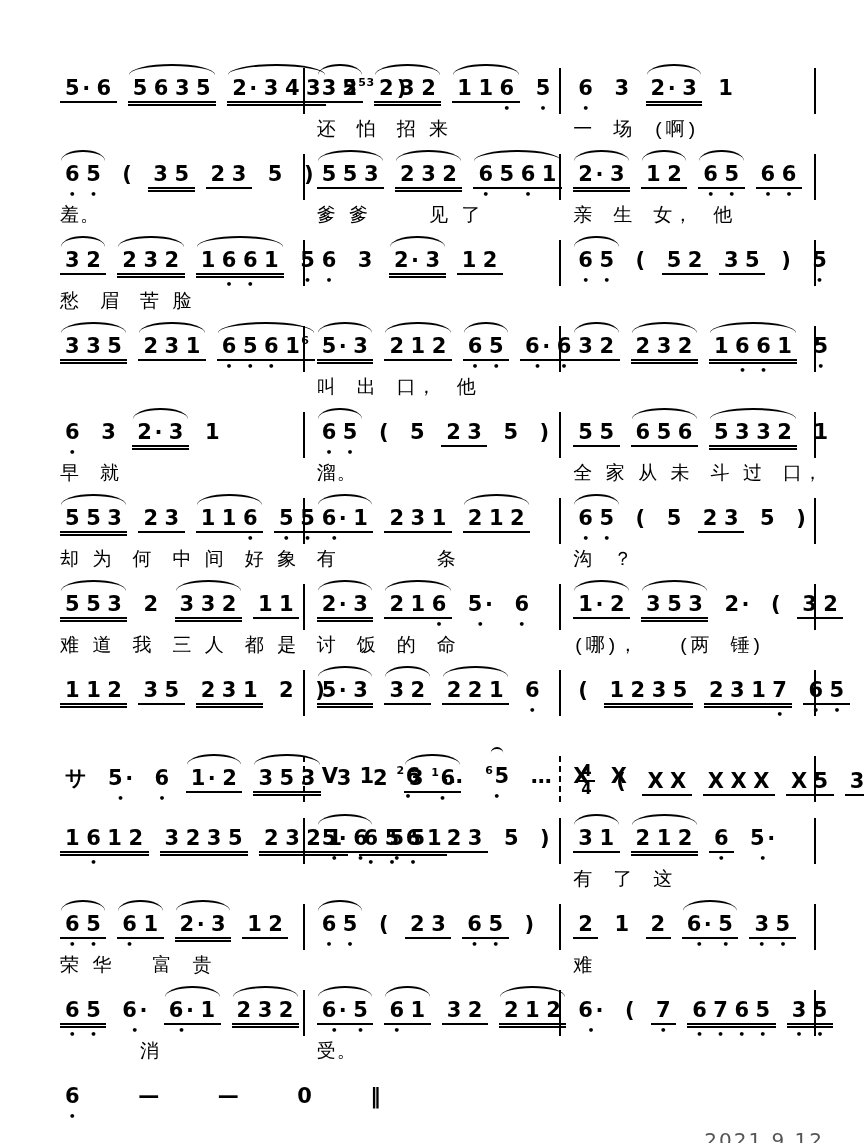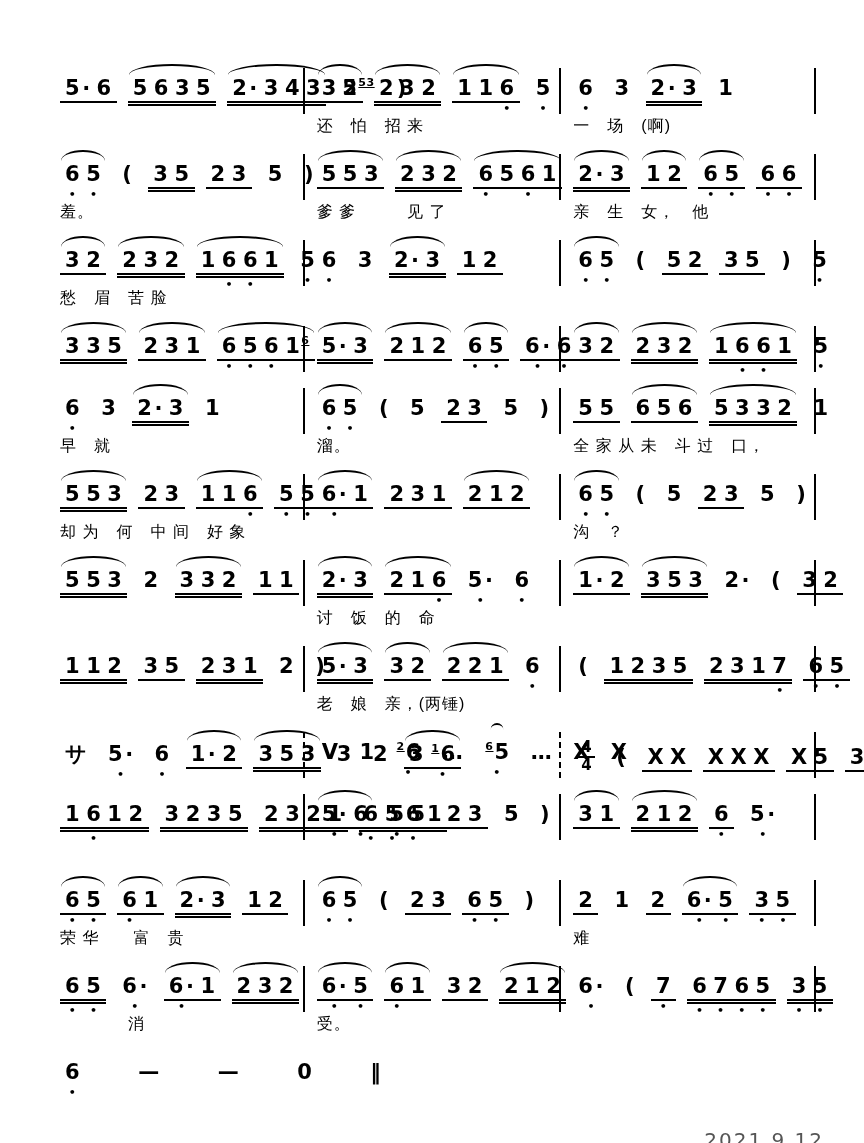--- a/index.html
+++ b/index.html
@@ -16,30 +16,30 @@
          font-size:21px;font-weight:700;letter-spacing:.5px;}
   .grp{position:relative;display:inline-block;padding:0 2px 1px 2px;margin-right:11px;}
   .grp.u1,.grp.u2{border-bottom:2px solid #000;}
   .grp.u2::after{content:"";position:absolute;left:0;right:0;bottom:-5px;border-bottom:2px solid #000;}
   .grp.arc::over{}
   .grp.arc::before{content:"";position:absolute;left:1px;right:1px;top:-12px;height:9px;
         border-top:2px solid #000;border-radius:50% 50% 0 0 / 100% 100% 0 0;}
   .tok{position:relative;display:inline-block;margin:0 3px;}
   .tok .num{display:inline;}
   .tok .aug{margin-left:2px;font-weight:800;}
-  .tok .gb,.tok .ga{font-size:11px;position:relative;top:-9px;font-weight:700;margin:0 1px;text-decoration:underline;}
+  .tok .gb,.tok .ga{font-size:11px;position:relative;top:-9px;font-weight:700;margin:0 1px;}
   .tok .db{position:absolute;left:50%;transform:translateX(-50%);bottom:-14px;font-size:11px;line-height:1;}
   .grp.u2 .tok .db{bottom:-18px;}
   .tok .fm{position:absolute;left:50%;transform:translateX(-50%);top:-17px;width:13px;height:7px;
         border-top:2px solid #000;border-radius:13px 13px 0 0;}
   .ts{display:inline-block;vertical-align:-6px;}
   .ts span{display:block;font-size:15px;font-weight:800;line-height:1.05;padding:0 3px;text-align:center;}
   .ts span + span{border-top:2px solid #000;}
-  .lyr{height:24px;font-size:16px;letter-spacing:1px;white-space:nowrap;
-       font-family:Liberation Sans, sans-serif;}
+  .lyr{height:24px;font-size:19px;letter-spacing:1px;white-space:nowrap;
+       font-family:Liberation Mono, monospace;}
   .row.final .notes .tok{margin-right:40px;}
   .date{position:absolute;right:40px;bottom:-9px;font-size:20px;color:#555;letter-spacing:2px;}
 </style>
 </head>
 <body>
 
 <div class="sheet">
   <div id="score">
       <section class="row endbar">
         <div class="measure">
@@ -80,20 +80,21 @@
         <div class="measure">
           <div class="notes"><span class="grp arc"><span class="tok"><span class="num">6</span><span class="db">•</span></span><span class="tok"><span class="num">5</span><span class="db">•</span></span></span><span class="grp"><span class="tok"><span class="num">(</span></span></span><span class="grp u1"><span class="tok"><span class="num">5</span></span><span class="tok"><span class="num">2</span></span></span><span class="grp u1"><span class="tok"><span class="num">3</span></span><span class="tok"><span class="num">5</span></span></span><span class="grp"><span class="tok"><span class="num">)</span></span></span><span class="grp"><span class="tok"><span class="num">5</span><span class="db">•</span></span></span></div>
         </div>
       </section>
       <section class="row endbar">
         <div class="measure">
           <div class="notes"><span class="grp u2 arc"><span class="tok"><span class="num">3</span></span><span class="tok"><span class="num">3</span></span><span class="tok"><span class="num">5</span></span></span><span class="grp u1 arc"><span class="tok"><span class="num">2</span></span><span class="tok"><span class="num">3</span></span><span class="tok"><span class="num">1</span></span></span><span class="grp u1 arc"><span class="tok"><span class="num">6</span><span class="db">•</span></span><span class="tok"><span class="num">5</span><span class="db">•</span></span><span class="tok"><span class="num">6</span><span class="db">•</span></span><span class="tok"><span class="num">1</span><span class="ga">6</span></span></span></div>
         </div>
         <div class="measure">
           <div class="notes"><span class="grp u2 arc"><span class="tok"><span class="num">5</span><span class="aug">·</span></span><span class="tok"><span class="num">3</span></span></span><span class="grp u1 arc"><span class="tok"><span class="num">2</span></span><span class="tok"><span class="num">1</span></span><span class="tok"><span class="num">2</span></span></span><span class="grp u1 arc"><span class="tok"><span class="num">6</span><span class="db">•</span></span><span class="tok"><span class="num">5</span><span class="db">•</span></span></span><span class="grp u1"><span class="tok"><span class="num">6</span><span class="aug">·</span><span class="db">•</span></span><span class="tok"><span class="num">6</span><span class="db">•</span></span></span></div>
+          <div class="lyr">叫　出　口，　他</div>
         </div>
         <div class="measure">
           <div class="notes"><span class="grp u1 arc"><span class="tok"><span class="num">3</span></span><span class="tok"><span class="num">2</span></span></span><span class="grp u2 arc"><span class="tok"><span class="num">2</span></span><span class="tok"><span class="num">3</span></span><span class="tok"><span class="num">2</span></span></span><span class="grp u2 arc"><span class="tok"><span class="num">1</span></span><span class="tok"><span class="num">6</span><span class="db">•</span></span><span class="tok"><span class="num">6</span><span class="db">•</span></span><span class="tok"><span class="num">1</span></span></span><span class="grp"><span class="tok"><span class="num">5</span><span class="db">•</span></span></span></div>
         </div>
       </section>
       <section class="row endbar">
         <div class="measure">
           <div class="notes"><span class="grp"><span class="tok"><span class="num">6</span><span class="db">•</span></span></span><span class="grp"><span class="tok"><span class="num">3</span></span></span><span class="grp u2 arc"><span class="tok"><span class="num">2</span><span class="aug">·</span></span><span class="tok"><span class="num">3</span></span></span><span class="grp"><span class="tok"><span class="num">1</span></span></span></div>
           <div class="lyr">早　就</div>
         </div>
@@ -106,46 +107,48 @@
           <div class="lyr">全 家 从 未　斗 过　口，</div>
         </div>
       </section>
       <section class="row endbar">
         <div class="measure">
           <div class="notes"><span class="grp u2 arc"><span class="tok"><span class="num">5</span></span><span class="tok"><span class="num">5</span></span><span class="tok"><span class="num">3</span></span></span><span class="grp u1"><span class="tok"><span class="num">2</span></span><span class="tok"><span class="num">3</span></span></span><span class="grp u1 arc"><span class="tok"><span class="num">1</span></span><span class="tok"><span class="num">1</span></span><span class="tok"><span class="num">6</span><span class="db">•</span></span></span><span class="grp u1"><span class="tok"><span class="num">5</span><span class="db">•</span></span><span class="tok"><span class="num">5</span><span class="db">•</span></span></span></div>
           <div class="lyr">却 为　何　中 间　好 象</div>
         </div>
         <div class="measure">
           <div class="notes"><span class="grp u1 arc"><span class="tok"><span class="num">6</span><span class="aug">·</span><span class="db">•</span></span><span class="tok"><span class="num">1</span></span></span><span class="grp u1"><span class="tok"><span class="num">2</span></span><span class="tok"><span class="num">3</span></span><span class="tok"><span class="num">1</span></span></span><span class="grp u1 arc"><span class="tok"><span class="num">2</span></span><span class="tok"><span class="num">1</span></span><span class="tok"><span class="num">2</span></span></span></div>
+          <div class="lyr">有　　　　　条</div>
         </div>
         <div class="measure">
           <div class="notes"><span class="grp arc"><span class="tok"><span class="num">6</span><span class="db">•</span></span><span class="tok"><span class="num">5</span><span class="db">•</span></span></span><span class="grp"><span class="tok"><span class="num">(</span></span></span><span class="grp"><span class="tok"><span class="num">5</span></span></span><span class="grp u1"><span class="tok"><span class="num">2</span></span><span class="tok"><span class="num">3</span></span></span><span class="grp"><span class="tok"><span class="num">5</span></span></span><span class="grp"><span class="tok"><span class="num">)</span></span></span></div>
           <div class="lyr">沟　？</div>
         </div>
       </section>
       <section class="row endbar">
         <div class="measure">
           <div class="notes"><span class="grp u2 arc"><span class="tok"><span class="num">5</span></span><span class="tok"><span class="num">5</span></span><span class="tok"><span class="num">3</span></span></span><span class="grp"><span class="tok"><span class="num">2</span></span></span><span class="grp u2 arc"><span class="tok"><span class="num">3</span></span><span class="tok"><span class="num">3</span></span><span class="tok"><span class="num">2</span></span></span><span class="grp u1"><span class="tok"><span class="num">1</span></span><span class="tok"><span class="num">1</span></span></span></div>
+          <div class="lyr">难 道　我　三 人　都 是</div>
         </div>
         <div class="measure">
           <div class="notes"><span class="grp u2 arc"><span class="tok"><span class="num">2</span><span class="aug">·</span></span><span class="tok"><span class="num">3</span></span></span><span class="grp u1 arc"><span class="tok"><span class="num">2</span></span><span class="tok"><span class="num">1</span></span><span class="tok"><span class="num">6</span><span class="db">•</span></span></span><span class="grp"><span class="tok"><span class="num">5</span><span class="aug">·</span><span class="db">•</span></span></span><span class="grp"><span class="tok"><span class="num">6</span><span class="db">•</span></span></span></div>
           <div class="lyr">讨　饭　的　命</div>
         </div>
         <div class="measure">
           <div class="notes"><span class="grp u1 arc"><span class="tok"><span class="num">1</span><span class="aug">·</span></span><span class="tok"><span class="num">2</span></span></span><span class="grp u2 arc"><span class="tok"><span class="num">3</span></span><span class="tok"><span class="num">5</span></span><span class="tok"><span class="num">3</span></span></span><span class="grp"><span class="tok"><span class="num">2</span><span class="aug">·</span></span></span><span class="grp"><span class="tok"><span class="num">(</span></span></span><span class="grp u1"><span class="tok"><span class="num">3</span></span><span class="tok"><span class="num">2</span></span></span></div>
+          <div class="lyr">(哪)，　　(两　锤)</div>
         </div>
       </section>
       <section class="row endbar">
         <div class="measure">
           <div class="notes"><span class="grp u2"><span class="tok"><span class="num">1</span></span><span class="tok"><span class="num">1</span></span><span class="tok"><span class="num">2</span></span></span><span class="grp u1"><span class="tok"><span class="num">3</span></span><span class="tok"><span class="num">5</span></span></span><span class="grp u2"><span class="tok"><span class="num">2</span></span><span class="tok"><span class="num">3</span></span><span class="tok"><span class="num">1</span></span></span><span class="grp"><span class="tok"><span class="num">2</span></span></span><span class="grp"><span class="tok"><span class="num">)</span></span></span></div>
           <div class="lyr"></div>
         </div>
         <div class="measure">
           <div class="notes"><span class="grp u2 arc"><span class="tok"><span class="num">5</span><span class="aug">·</span></span><span class="tok"><span class="num">3</span></span></span><span class="grp u1 arc"><span class="tok"><span class="num">3</span></span><span class="tok"><span class="num">2</span></span></span><span class="grp u1 arc"><span class="tok"><span class="num">2</span></span><span class="tok"><span class="num">2</span></span><span class="tok"><span class="num">1</span></span></span><span class="grp"><span class="tok"><span class="num">6</span><span class="db">•</span></span></span></div>
-          <div class="lyr">老　娘　亲，(两锤)</div>
         </div>
         <div class="measure">
           <div class="notes"><span class="grp"><span class="tok"><span class="num">(</span></span></span><span class="grp u2"><span class="tok"><span class="num">1</span></span><span class="tok"><span class="num">2</span></span><span class="tok"><span class="num">3</span></span><span class="tok"><span class="num">5</span></span></span><span class="grp u2"><span class="tok"><span class="num">2</span></span><span class="tok"><span class="num">3</span></span><span class="tok"><span class="num">1</span></span><span class="tok"><span class="num">7</span><span class="db">•</span></span></span><span class="grp u1"><span class="tok"><span class="num">6</span><span class="db">•</span></span><span class="tok"><span class="num">5</span><span class="db">•</span></span></span><span class="grp"></span></div>
           <div class="lyr"></div>
         </div>
       </section>
       <section class="row endbar dashed">
         <div class="measure">
           <div class="notes"><span class="grp"><span class="tok"><span class="num">サ</span></span></span><span class="grp"><span class="tok"><span class="num">5</span><span class="aug">·</span><span class="db">•</span></span></span><span class="grp"><span class="tok"><span class="num">6</span><span class="db">•</span></span></span><span class="grp u1 arc"><span class="tok"><span class="num">1</span><span class="aug">·</span></span><span class="tok"><span class="num">2</span></span></span><span class="grp u2 arc"><span class="tok"><span class="num">3</span></span><span class="tok"><span class="num">5</span></span><span class="tok"><span class="num">3</span></span></span><span class="grp"><span class="tok"><span class="num">3</span></span></span><span class="grp"><span class="tok"><span class="num">2</span></span></span><span class="grp u1 arc"><span class="tok"><span class="num">3</span></span><span class="tok"><span class="gb">1</span><span class="num">6</span><span class="db">•</span></span></span></div>
         </div>
@@ -160,20 +163,21 @@
         <div class="measure">
           <div class="notes"><span class="grp u2"><span class="tok"><span class="num">1</span></span><span class="tok"><span class="num">6</span><span class="db">•</span></span><span class="tok"><span class="num">1</span></span><span class="tok"><span class="num">2</span></span></span><span class="grp u2"><span class="tok"><span class="num">3</span></span><span class="tok"><span class="num">2</span></span><span class="tok"><span class="num">3</span></span><span class="tok"><span class="num">5</span></span></span><span class="grp u2"><span class="tok"><span class="num">2</span></span><span class="tok"><span class="num">3</span></span><span class="tok"><span class="num">2</span></span><span class="tok"><span class="num">1</span></span></span><span class="grp u2"><span class="tok"><span class="num">6</span><span class="db">•</span></span><span class="tok"><span class="num">5</span><span class="db">•</span></span><span class="tok"><span class="num">6</span><span class="db">•</span></span><span class="tok"><span class="num">1</span></span></span></div>
           <div class="lyr"></div>
         </div>
         <div class="measure">
           <div class="notes"><span class="grp u1 arc"><span class="tok"><span class="num">5</span><span class="aug">·</span><span class="db">•</span></span><span class="tok"><span class="num">6</span><span class="db">•</span></span></span><span class="grp u1"><span class="tok"><span class="num">5</span><span class="db">•</span></span><span class="tok"><span class="num">5</span></span></span><span class="grp u1"><span class="tok"><span class="num">2</span></span><span class="tok"><span class="num">3</span></span></span><span class="grp"><span class="tok"><span class="num">5</span></span></span><span class="grp"><span class="tok"><span class="num">)</span></span></span></div>
           <div class="lyr"></div>
         </div>
         <div class="measure">
           <div class="notes"><span class="grp u1 arc"><span class="tok"><span class="num">3</span></span><span class="tok"><span class="num">1</span></span></span><span class="grp u2 arc"><span class="tok"><span class="num">2</span></span><span class="tok"><span class="num">1</span></span><span class="tok"><span class="num">2</span></span></span><span class="grp u1"><span class="tok"><span class="num">6</span><span class="db">•</span></span></span><span class="grp"><span class="tok"><span class="num">5</span><span class="aug">·</span><span class="db">•</span></span></span></div>
+          <div class="lyr">有　了　这</div>
         </div>
       </section>
       <section class="row endbar">
         <div class="measure">
           <div class="notes"><span class="grp u1 arc"><span class="tok"><span class="num">6</span><span class="db">•</span></span><span class="tok"><span class="num">5</span><span class="db">•</span></span></span><span class="grp u1 arc"><span class="tok"><span class="num">6</span><span class="db">•</span></span><span class="tok"><span class="num">1</span></span></span><span class="grp u2 arc"><span class="tok"><span class="num">2</span><span class="aug">·</span></span><span class="tok"><span class="num">3</span></span></span><span class="grp u1"><span class="tok"><span class="num">1</span></span><span class="tok"><span class="num">2</span></span></span></div>
           <div class="lyr">荣 华　　富　贵</div>
         </div>
         <div class="measure">
           <div class="notes"><span class="grp arc"><span class="tok"><span class="num">6</span><span class="db">•</span></span><span class="tok"><span class="num">5</span><span class="db">•</span></span></span><span class="grp"><span class="tok"><span class="num">(</span></span></span><span class="grp u1"><span class="tok"><span class="num">2</span></span><span class="tok"><span class="num">3</span></span></span><span class="grp u1"><span class="tok"><span class="num">6</span><span class="db">•</span></span><span class="tok"><span class="num">5</span><span class="db">•</span></span></span><span class="grp"><span class="tok"><span class="num">)</span></span></span></div>
           <div class="lyr"></div>

